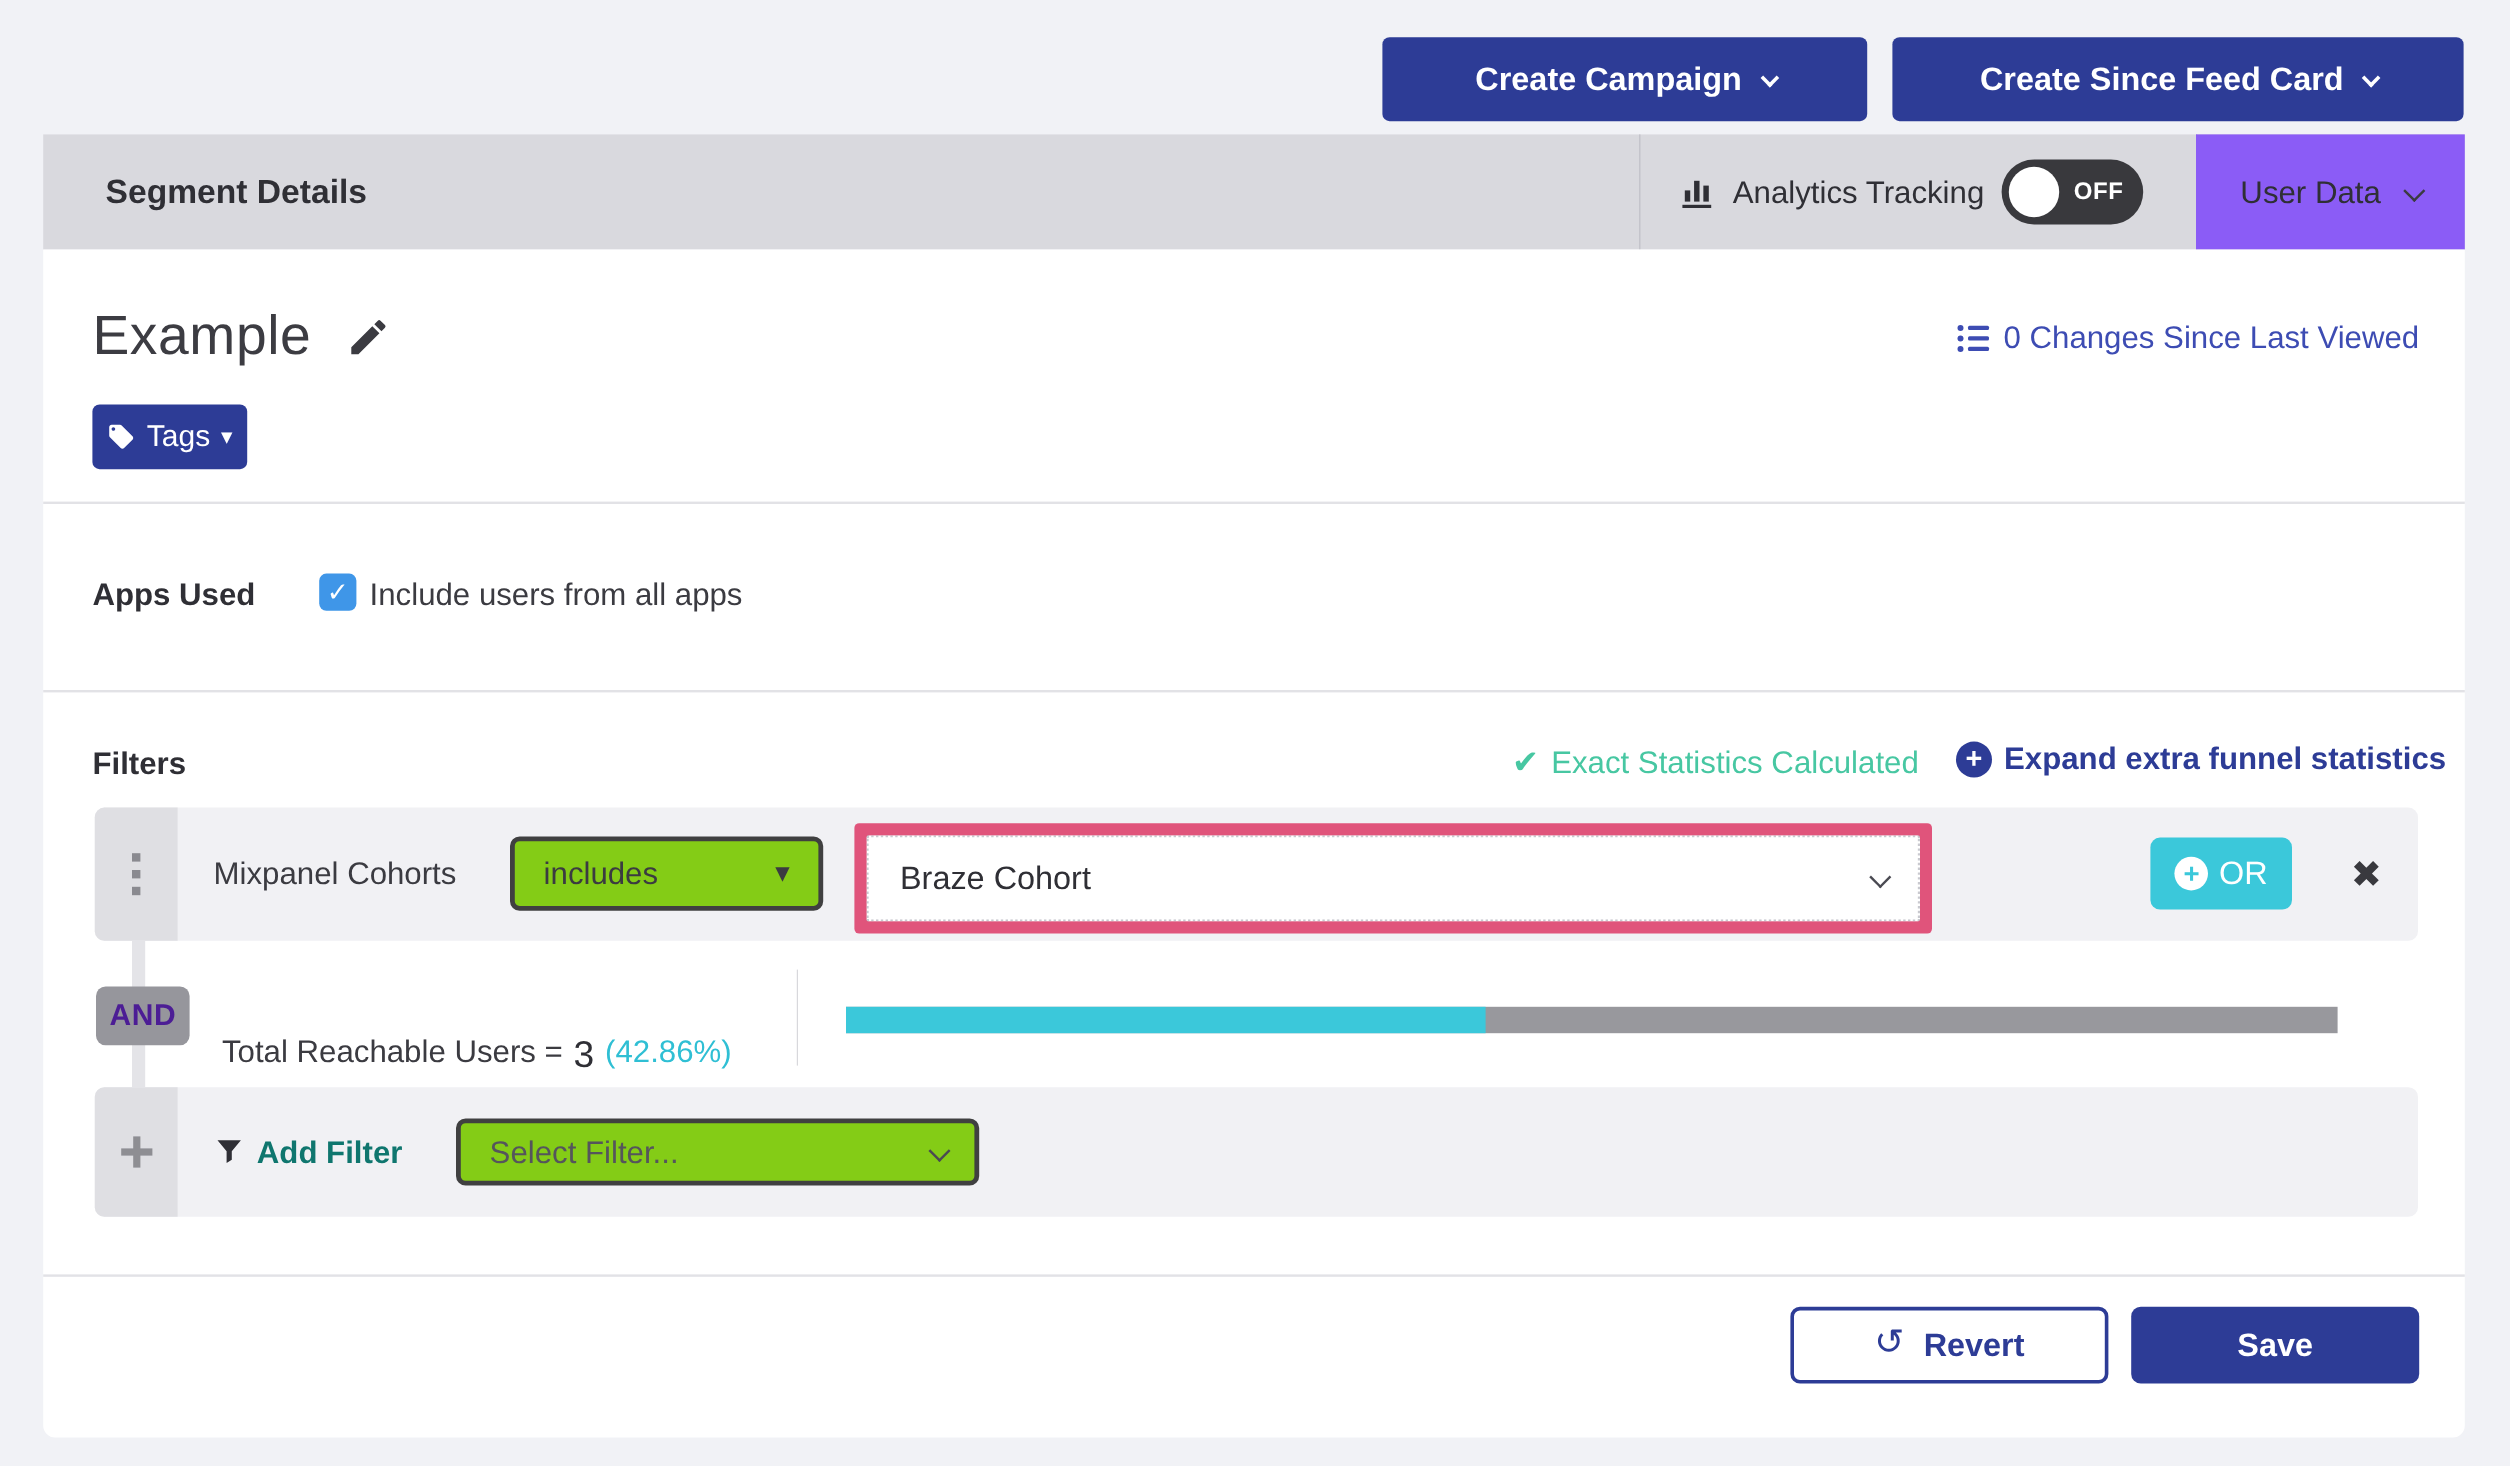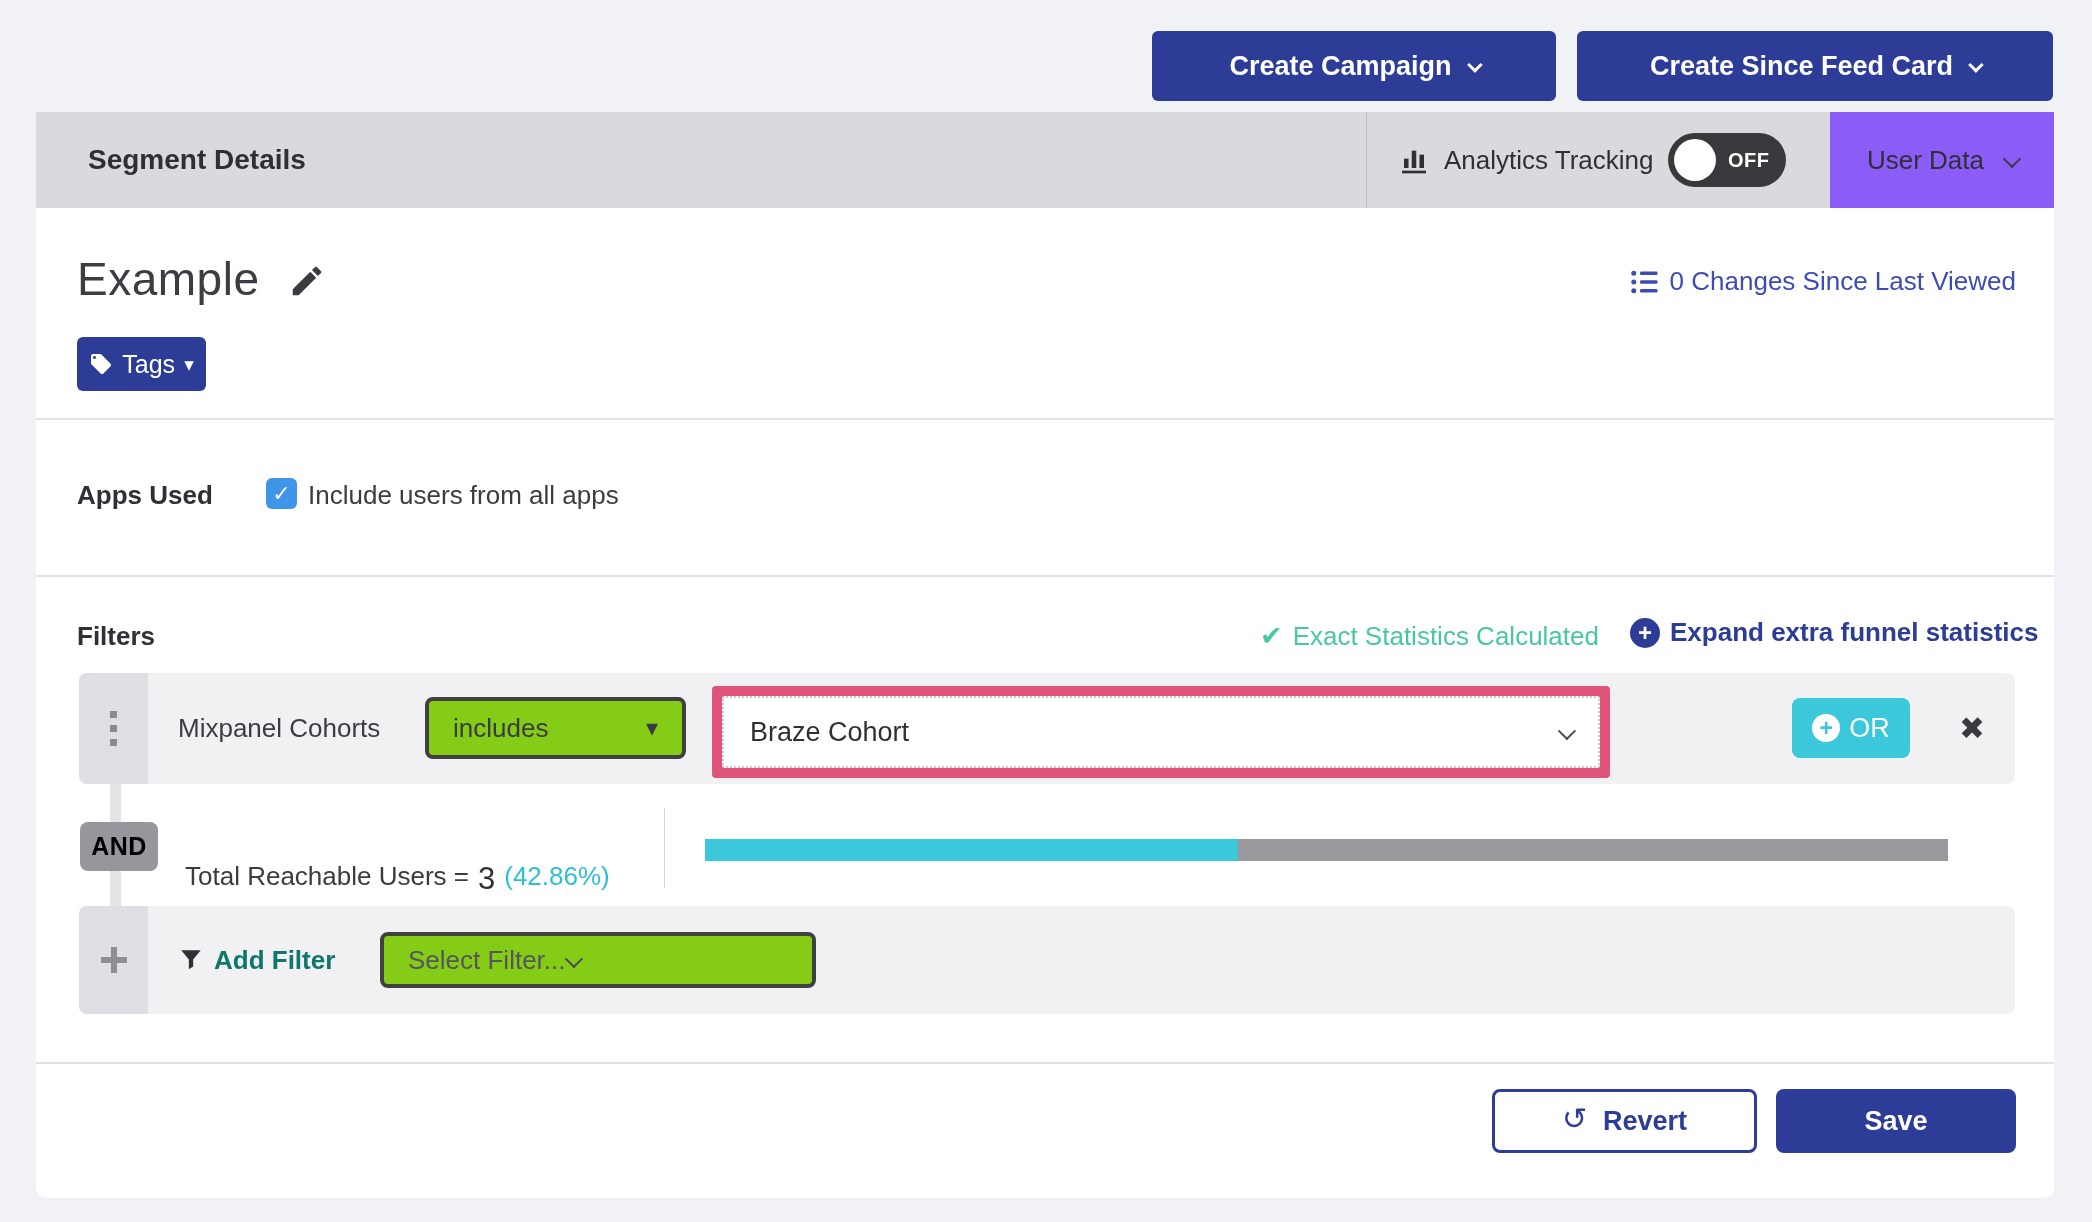--- a/index.html
+++ b/index.html
@@ -90,35 +90,35 @@
   .or-btn { position:absolute; left:1713px; top:25px; width:118px; height:60px; background:#3bc8da;
             border:none; border-radius:8px; color:#fff; font-family:inherit; font-size:27px;
             display:flex; align-items:center; justify-content:center; gap:9px; cursor:pointer; }
   .or-icon { width:28px; height:28px; border-radius:50%; background:#fff; color:#3bc8da;
              display:flex; align-items:center; justify-content:center; font-size:23px; font-weight:bold; line-height:1; }
   .close-x { position:absolute; left:1862px; top:0; height:100%; width:62px; display:flex;
              align-items:center; justify-content:center; font-size:31px; color:#39393e; cursor:pointer; }
 
   .connector { position:absolute; left:74px; top:576px; width:11px; height:122px; background:#e4e4e8; }
   .and-badge { position:absolute; left:44px; top:614px; width:78px; height:49px; background:#96969c;
-               border-radius:8px; color:#000000; font-size:25px; font-weight:bold;
+               border-radius:8px; color:#4c1d95; font-size:25px; font-weight:bold;
                display:flex; align-items:center; justify-content:center; letter-spacing:.5px; }
 
   .stats-line { position:absolute; left:149px; top:612px; height:52px; display:flex; align-items:flex-start; gap:9px;margin-top:41px; }
   .stats-label { font-size:26px; color:#3b3b41; }
   .stats-value { font-size:31px; font-weight:500; color:#2f2f35; }
   .stats-percent { font-size:26px; color:#2fbfd4; }
   .stats-vdivider { position:absolute; left:628px; top:600px; width:1px; height:80px; background:#d8d8dc; }
   .reach-bar { position:absolute; left:669px; top:631px; width:1243px; height:22px; background:#98989d; }
   .reach-fill { height:100%; background:#3bc8da; }
 
   .addfilter-label { position:absolute; left:99px; top:0; height:100%; display:flex; align-items:center;
                      gap:10px; font-size:26px; font-weight:bold; color:#0f766e; }
   .filter-select { left:301px; top:26px; width:436px; height:56px; padding:0 24px;
-                   justify-content:flex-start; color:#55555c; }
+                   justify-content:space-between; color:#55555c; }
 
   
   .revert-btn { position:absolute; left:1456px; top:881px; width:265px; height:64px; background:#fff;
                 border:3px solid #2d3c96; border-radius:8px; color:#2d3c96; font-family:inherit;
                 font-size:27px; font-weight:bold; display:flex; align-items:center; justify-content:center;
                 gap:16px; cursor:pointer; }
   .revert-glyph { font-size:30px; font-weight:normal; line-height:1; transform:translateY(-2px); }
   .save-btn { position:absolute; left:1740px; top:881px; width:240px; height:64px; background:#2d3c96;
               border:none; border-radius:8px; color:#fff; font-family:inherit; font-size:27px; font-weight:bold;
               display:flex; align-items:center; justify-content:center; cursor:pointer; }

